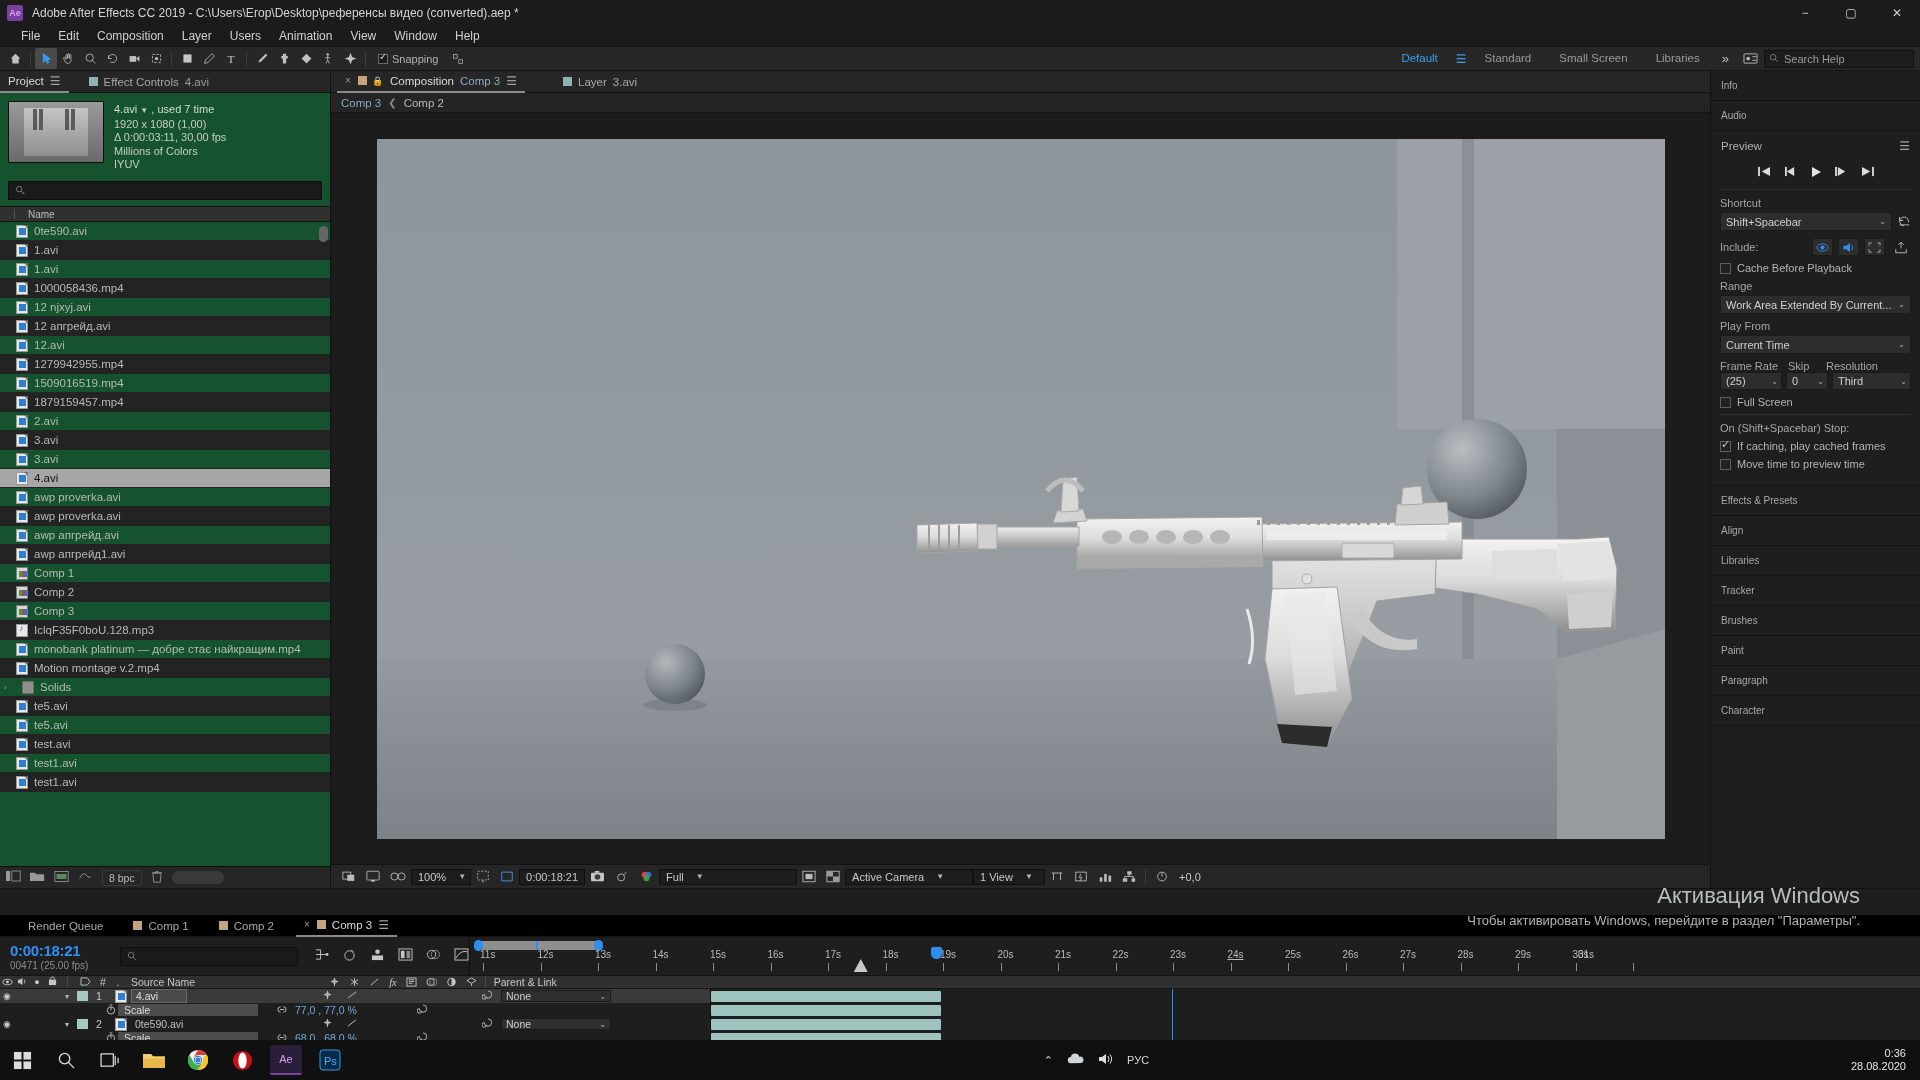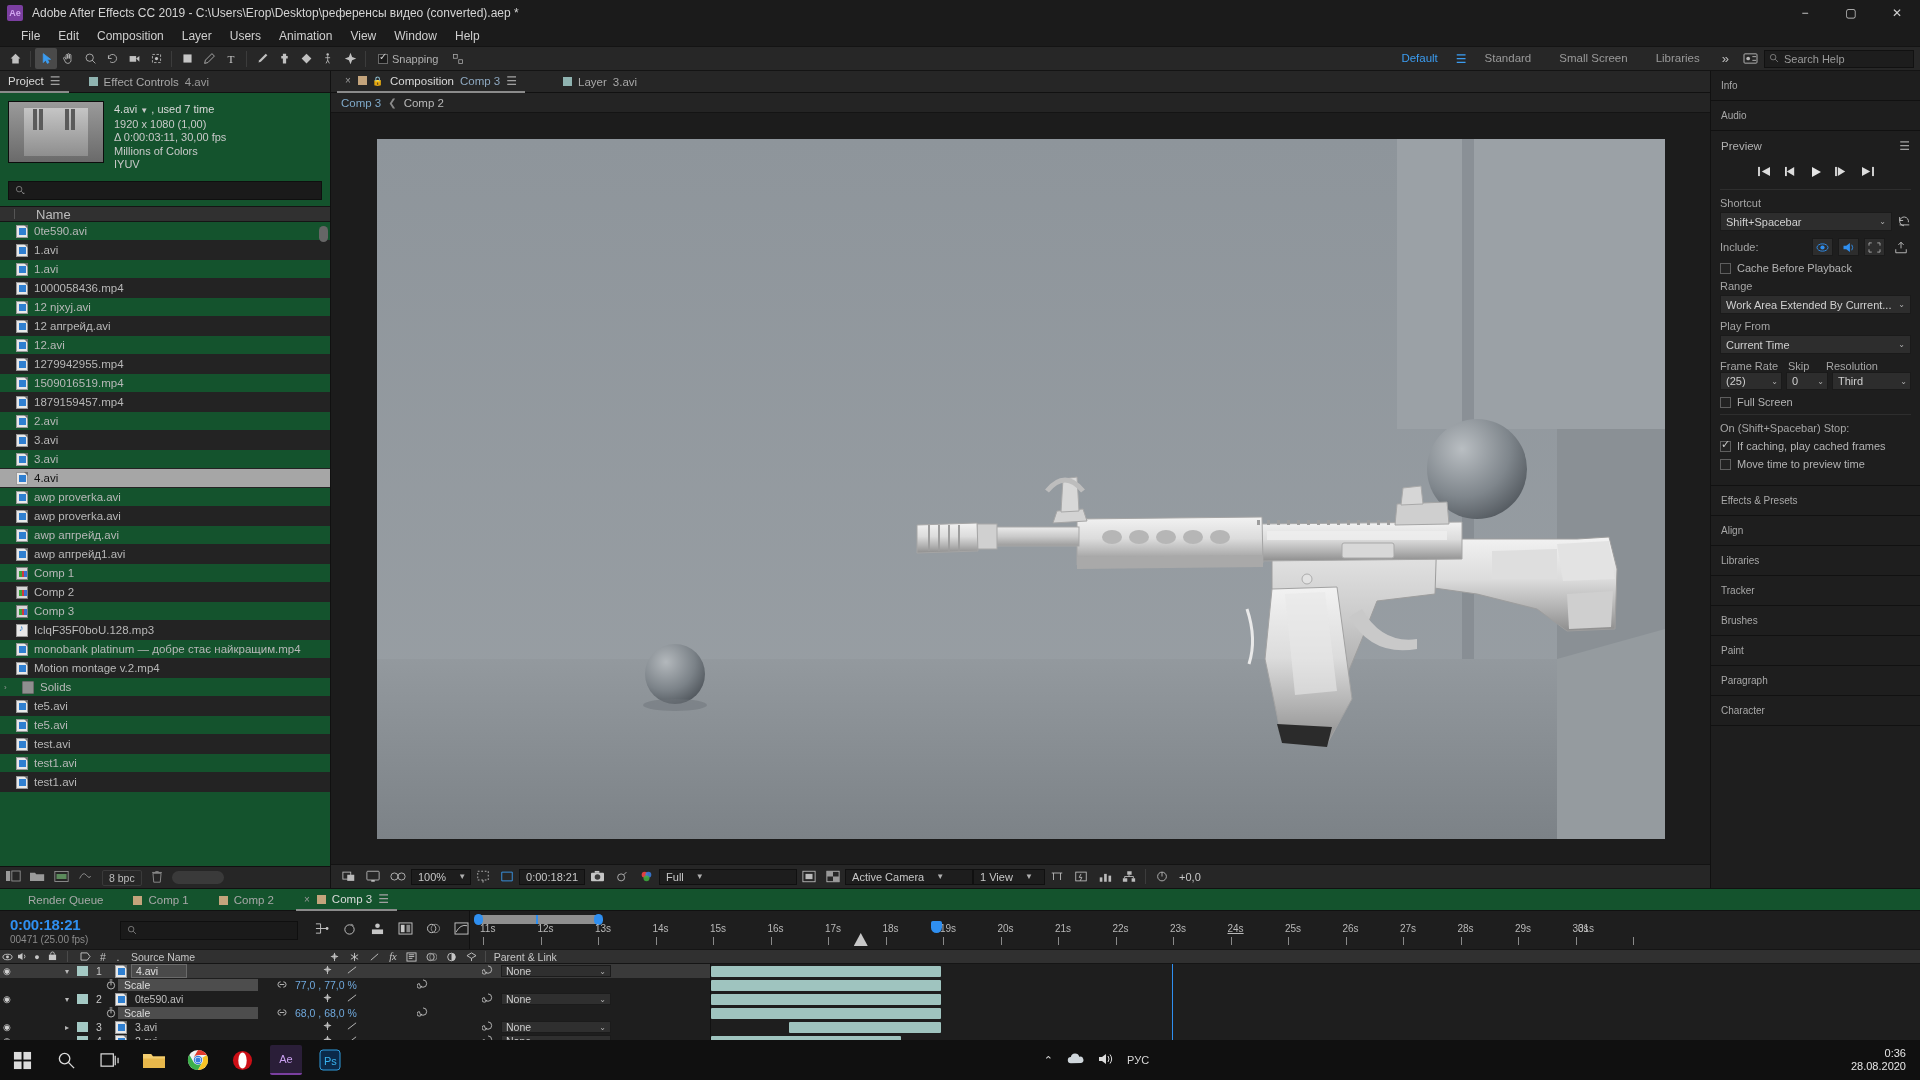--- a/index.html
+++ b/index.html
@@ -61,21 +61,21 @@
   .thumb .bar1 { position:absolute; left:26%; top:12%; width:4px; height:34%; background:#5b5b5b; }
   .thumb .bar2 { position:absolute; left:32%; top:12%; width:4px; height:34%; background:#5b5b5b; }
   .thumb .bar3 { position:absolute; left:60%; top:12%; width:4px; height:34%; background:#5b5b5b; }
   .thumb .bar4 { position:absolute; left:66%; top:12%; width:4px; height:34%; background:#5b5b5b; }
   .pmeta { font-size:11px; line-height:13.5px; color:#c9c9c9; padding-top:2px; }
   .pmeta .l1 { color:#d8d8d8; }
   .pmeta .arrow { color:#c9c9c9; font-size:8px; }
   .proj-search { margin:10px 8px 6px 8px; height:19px; background:#1a1a1a; border:1px solid #0f0f0f;
                  display:flex; align-items:center; padding-left:6px; gap:5px; color:#8c8c8c; }
   .col-head { height:16px; background:#303030; border-top:1px solid #151515; border-bottom:1px solid #151515;
-              display:flex; align-items:center; font-size:13px; color:#bdbdbd; padding-left:36px; position:relative; }
+              display:flex; align-items:center; font-size:10px; color:#bdbdbd; padding-left:28px; position:relative; }
   .col-head:before { content:""; position:absolute; left:14px; top:2px; bottom:2px; width:1px; background:#555; }
   .filelist { flex:1; overflow:hidden; position:relative; }
   .frow { height:19px; display:flex; align-items:center; padding-left:16px; gap:6px;
           border-bottom:1px solid #232323; font-size:11.5px; color:#b8b8b8; }
   .frow.alt { background:#232323; }
   .frow.sel { background:#a6a6a6; color:#111; }
   .frow.sel .ficon { filter:none; }
   .ficon { width:12px; height:13px; flex:0 0 12px; position:relative; }
   .ficon.video { background:#e8e8e8; border:1px solid #9a9a9a; }
   .ficon.video:after { content:""; position:absolute; left:2px; top:2px; width:7px; height:7px;
@@ -142,22 +142,22 @@
   .chk { width:11px; height:11px; border:1px solid #5e5e5e; background:#222; position:relative; flex:0 0 11px; }
   .chk.on:after { content:"✓"; position:absolute; left:0px; top:-4px; font-size:11px; color:#ccc; }
   .three { display:flex; gap:4px; }
   .small-sel { height:18px; background:#2d2d2d; border:1px solid #1a1a1a; display:flex; align-items:center;
                justify-content:space-between; padding:0 3px 0 5px; font-size:11px; color:#cfcfcf; }
   .rsimple { height:30px; display:flex; align-items:center; padding-left:10px; font-size:10px;
              color:#a8a8a8; border-bottom:1px solid #111; }
 
   
   .timeline { height:200px; background:#1e1e1e; border-top:1px solid #111; display:flex; flex-direction:column; }
-  .tl-tabs { height:22px; background:#14532d; display:flex; padding-left:6px;
-             border-bottom:1px solid #111; }
+  .tl-tabs { height:22px; background:#000000; display:flex; align-items:center; padding-left:6px;
+             border-bottom:1px solid #111;margin-top:26px; }
   .tl-top { height:38px; display:flex; align-items:center; }
   .tc-block { width:120px; padding-left:10px; }
   .tc-main { color:#2f8ff0; font-size:15px; font-weight:bold; letter-spacing:-0.3px; }
   .tc-sub { color:#8c8c8c; font-size:10px; margin-top:1px; }
   .tl-search { width:178px; height:19px; background:#1a1a1a; border:1px solid #0f0f0f; display:flex;
                align-items:center; padding-left:6px; gap:5px; color:#8c8c8c; }
   .tl-icons { display:flex; align-items:center; gap:13px; margin-left:16px; color:#c6c6c6; }
   .ruler { flex:1; height:38px; position:relative; border-left:1px solid #111; }
   .wa { position:absolute; top:4px; height:9px; background:#8f8f8f; border-radius:1px; }
   .wa-cap { position:absolute; top:3px; width:9px; height:11px; background:#2f8ff0; border-radius:5px; }
@@ -1337,20 +1337,24 @@
               <circle cx="18" cy="5" r="4" fill="#b8b8b8"></circle>
             </svg></span>
         <span>
           <svg width="13" height="11" viewBox="0 0 14 12">
               <circle cx="7" cy="6" r="5" fill="#9a9a9a"></circle>
             </svg></span>
       </span>
     </div>
   </div>
 
+  <div class="watermark">
+    <div class="wm1">Активация Windows</div>
+    <div class="wm2">Чтобы активировать Windows, перейдите в раздел "Параметры".</div>
+  </div>
 
   <div class="taskbar">
     <div class="tb-item">
       <svg width="19" height="19" viewBox="0 0 20 20">
           <rect x="1" y="1" width="8" height="8" fill="#dcdcdc"></rect>
           <rect x="11" y="1" width="8" height="8" fill="#dcdcdc"></rect>
           <rect x="1" y="11" width="8" height="8" fill="#dcdcdc"></rect>
           <rect x="11" y="11" width="8" height="8" fill="#dcdcdc"></rect>
         </svg>
       </div>

